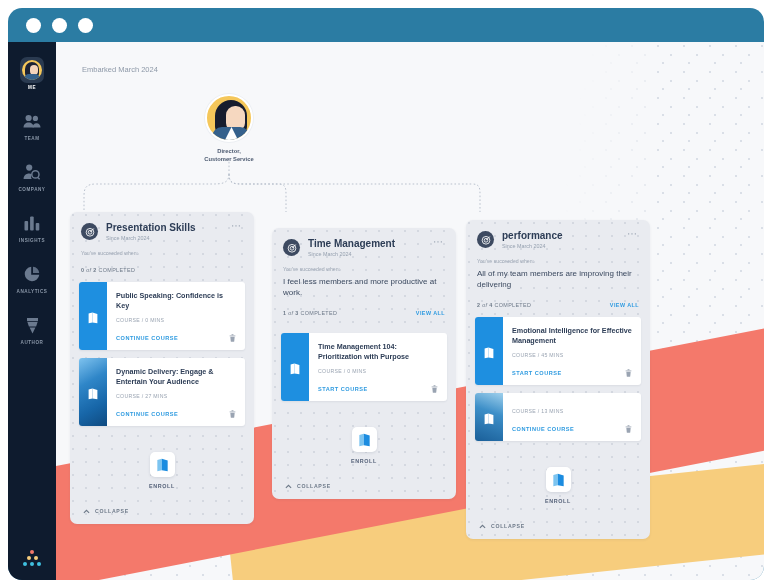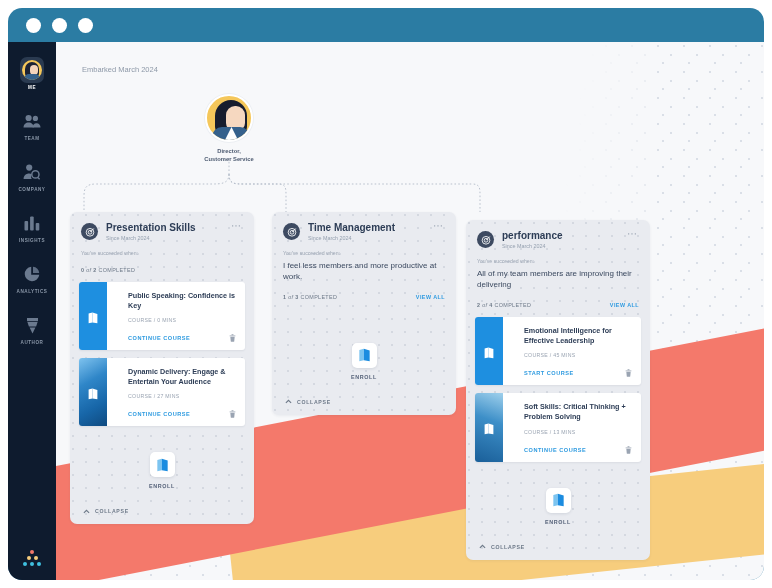--- a/index.html
+++ b/index.html
@@ -266,21 +266,21 @@
   }
   .course-thumb.photo-c {
     background:
       linear-gradient(200deg, #9fd0ec 0%, #3d8fc8 40%, #1a5f99 100%);
   }
   .thumb-icon {
     position: absolute; left: 50%; top: 50%;
     transform: translate(-50%,-50%);
     width: 11px; height: 12px;
   }
-  .course-body { flex: 1; padding: 9px 9px 8px 21px; min-width: 0; }
+  .course-body { flex: 1; padding: 9px 9px 8px 9px; min-width: 0; }
   .course-title {
     font-size: 7.2px; color: #2d3d56; font-weight: 600; line-height: 1.42;
   }
   .course-meta {
     font-size: 5.2px; color: #9aa4b2; margin-top: 6px; letter-spacing: 0.3px;
   }
   .course-actions {
     display: flex; align-items: center; justify-content: space-between;
     margin-top: 11px;
   }
@@ -541,21 +541,21 @@
       <div class="collapse-bar">
         <span class="chev">
                   <svg width="7" height="5" viewBox="0 0 8 5" fill="none" stroke="currentColor" stroke-width="1.3">
   <path d="M1 4 L4 1.2 L7 4"></path>
                   </svg>
                 </span>
         <span class="collapse-label">COLLAPSE</span>
       </div>
     </div>
           </section>
-          <section class="column" style="left: 216px; top: 170px;">
+          <section class="column" style="left: 216px; top: 186px;">
     <div class="col-speckle"></div>
     <div class="col-inner">
       <div class="goal-head">
         <span class="goal-badge">
                   <svg width="10" height="10" viewBox="0 0 14 14" fill="none" stroke="#ffffff" stroke-width="1.2">
   <circle cx="7" cy="7.4" r="5.4"></circle>
                     <circle cx="7" cy="7.4" r="2.6"></circle>
   <path d="M7 7.4 L12.2 2.2" stroke-width="1.3"></path>
                   </svg>
                 </span>
@@ -587,20 +587,34 @@
   <path d="M5.4 0.6 L10.8 2.2 L10.8 12.4 L5.4 11.4 Z" fill="#ffffff"></path>
                       </svg></span>
       </div>
     </article>
     <article class="course-card">
       <div class="course-thumb ">
         <span class="thumb-icon"><svg width="11" height="11.88" viewBox="0 0 12 13" fill="none">
   <path d="M1.2 1.6 L5.4 0.6 L5.4 11.4 L1.2 12.4 Z" fill="#ffffff"></path>
   <path d="M5.4 0.6 L10.8 2.2 L10.8 12.4 L5.4 11.4 Z" fill="#ffffff"></path>
                       </svg></span>
+      </div>
+      <div class="course-body">
+        <div class="course-title">Time Management 104: Prioritization with Purpose</div>
+        <div class="course-meta">COURSE / 0 MINS</div>
+        <div class="course-actions">
+          <span class="course-cta">START COURSE</span>
+          <span class="trash-btn">
+                        <svg width="7" height="8" viewBox="0 0 8 9" fill="currentColor">
+  <rect x="0.6" y="1.5" width="6.8" height="1.1" rx="0.5"></rect>
+  <rect x="2.7" y="0.2" width="2.6" height="1.1" rx="0.5"></rect>
+  <path d="M1.5 3.1h5l-.5 5.2a.7.7 0 0 1-.7.6H2.7a.7.7 0 0 1-.7-.6z"></path>
+                        </svg>
+                      </span>
+        </div>
       </div>
     </article>
               </div>
 
       <div class="enroll-zone">
         <span class="enroll-tile">
                   <svg width="13" height="14" viewBox="0 0 12 13" fill="none">
   <path d="M1.2 1.8 L5.4 0.6 L5.4 11.3 L1.2 12.4 Z" fill="#7cc4f0"></path>
   <path d="M5.4 0.6 L10.8 2.3 L10.8 12.4 L5.4 11.3 Z" fill="#1b8ce0"></path>
                   </svg>
@@ -651,21 +665,21 @@
 
       <div>
     <article class="course-card">
       <div class="course-thumb ">
         <span class="thumb-icon"><svg width="11" height="11.88" viewBox="0 0 12 13" fill="none">
   <path d="M1.2 1.6 L5.4 0.6 L5.4 11.4 L1.2 12.4 Z" fill="#ffffff"></path>
   <path d="M5.4 0.6 L10.8 2.2 L10.8 12.4 L5.4 11.4 Z" fill="#ffffff"></path>
                       </svg></span>
       </div>
       <div class="course-body">
-        <div class="course-title">Emotional Intelligence for Effective Leadership</div>
+        <div class="course-title">Emotional Intelligence for Effective Management</div>
         <div class="course-meta">COURSE / 45 MINS</div>
         <div class="course-actions">
           <span class="course-cta">START COURSE</span>
           <span class="trash-btn">
                         <svg width="7" height="8" viewBox="0 0 8 9" fill="currentColor">
   <rect x="0.6" y="1.5" width="6.8" height="1.1" rx="0.5"></rect>
   <rect x="2.7" y="0.2" width="2.6" height="1.1" rx="0.5"></rect>
   <path d="M1.5 3.1h5l-.5 5.2a.7.7 0 0 1-.7.6H2.7a.7.7 0 0 1-.7-.6z"></path>
                         </svg>
                       </span>
@@ -673,21 +687,20 @@
       </div>
     </article>
     <article class="course-card">
       <div class="course-thumb photo-c">
         <span class="thumb-icon"><svg width="11" height="11.88" viewBox="0 0 12 13" fill="none">
   <path d="M1.2 1.6 L5.4 0.6 L5.4 11.4 L1.2 12.4 Z" fill="#ffffff"></path>
   <path d="M5.4 0.6 L10.8 2.2 L10.8 12.4 L5.4 11.4 Z" fill="#ffffff"></path>
                       </svg></span>
       </div>
       <div class="course-body">
-        <div class="course-title">Soft Skills: Critical Thinking + Problem Solving</div>
         <div class="course-meta">COURSE / 13 MINS</div>
         <div class="course-actions">
           <span class="course-cta">CONTINUE COURSE</span>
           <span class="trash-btn">
                         <svg width="7" height="8" viewBox="0 0 8 9" fill="currentColor">
   <rect x="0.6" y="1.5" width="6.8" height="1.1" rx="0.5"></rect>
   <rect x="2.7" y="0.2" width="2.6" height="1.1" rx="0.5"></rect>
   <path d="M1.5 3.1h5l-.5 5.2a.7.7 0 0 1-.7.6H2.7a.7.7 0 0 1-.7-.6z"></path>
                         </svg>
                       </span>

